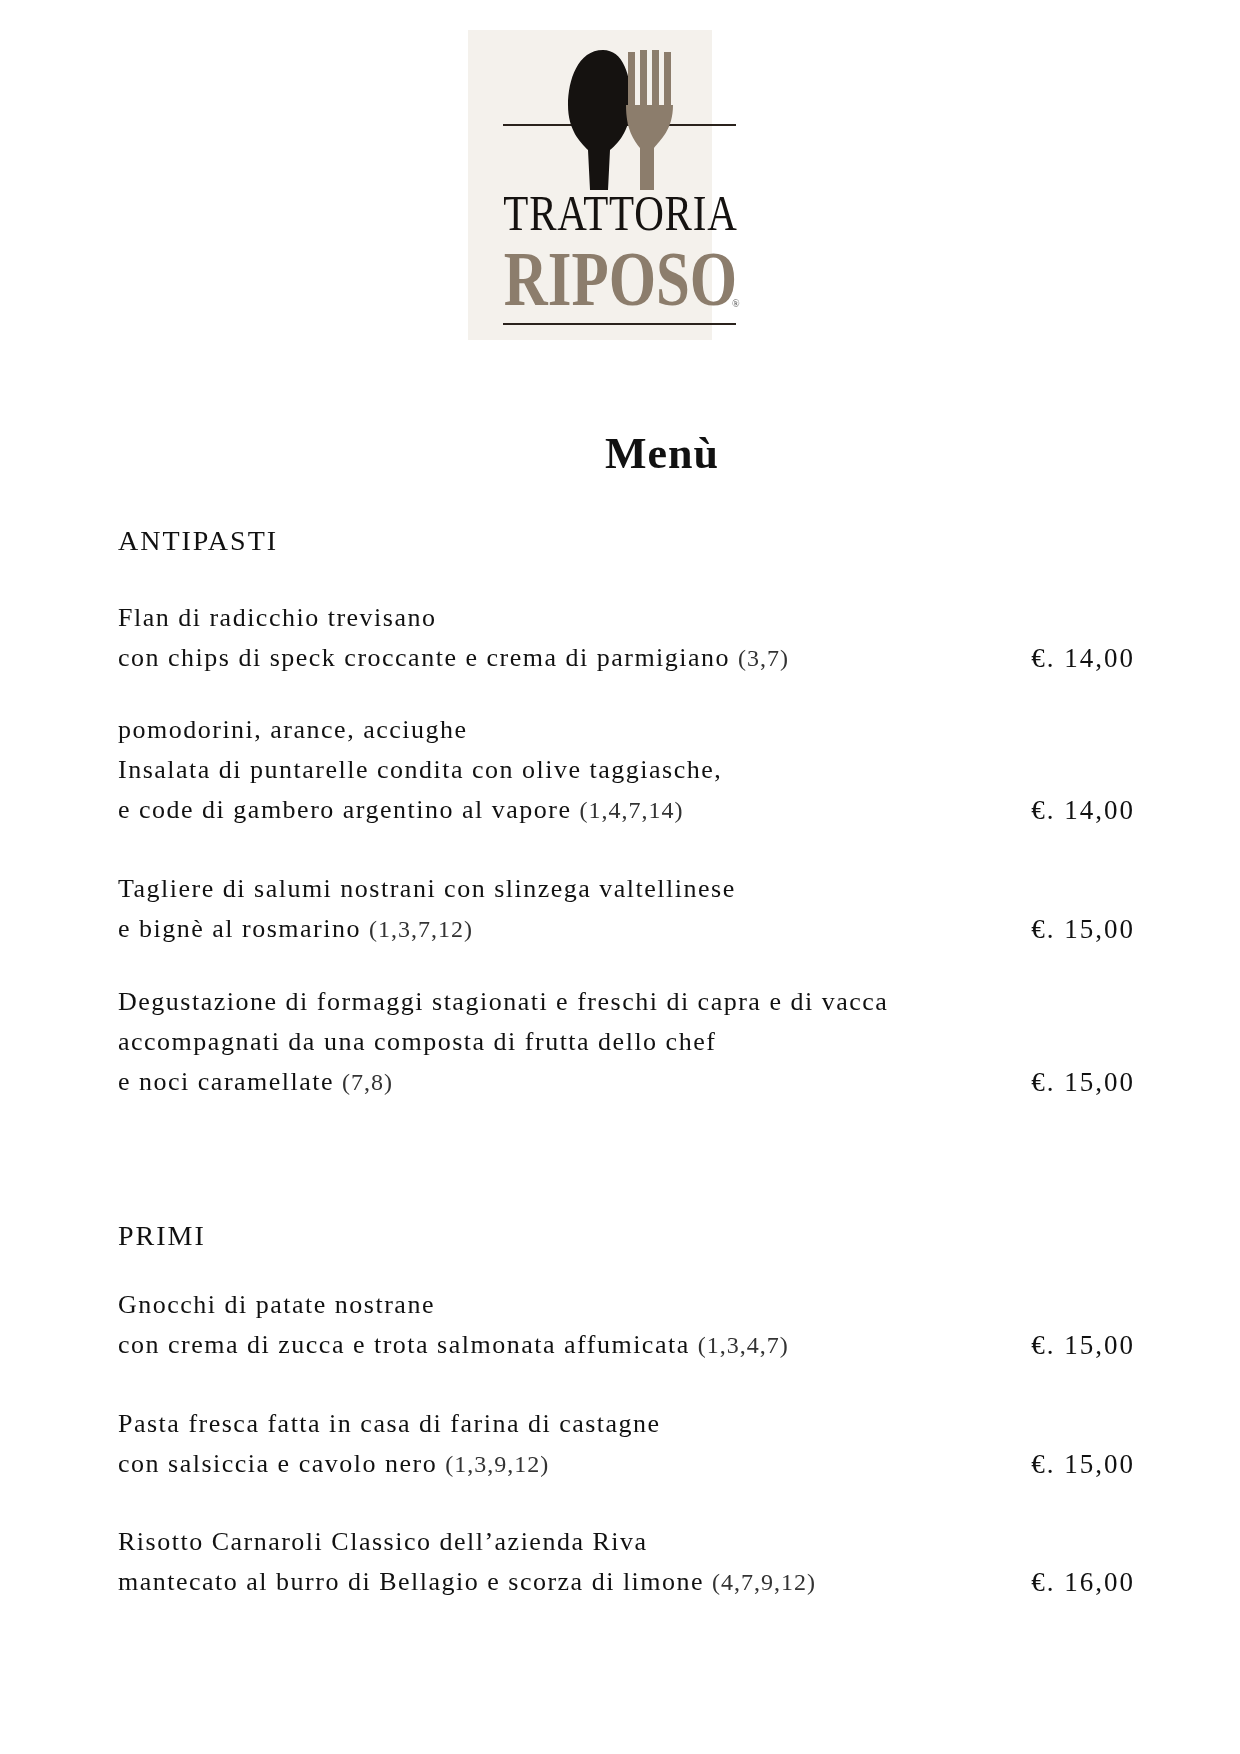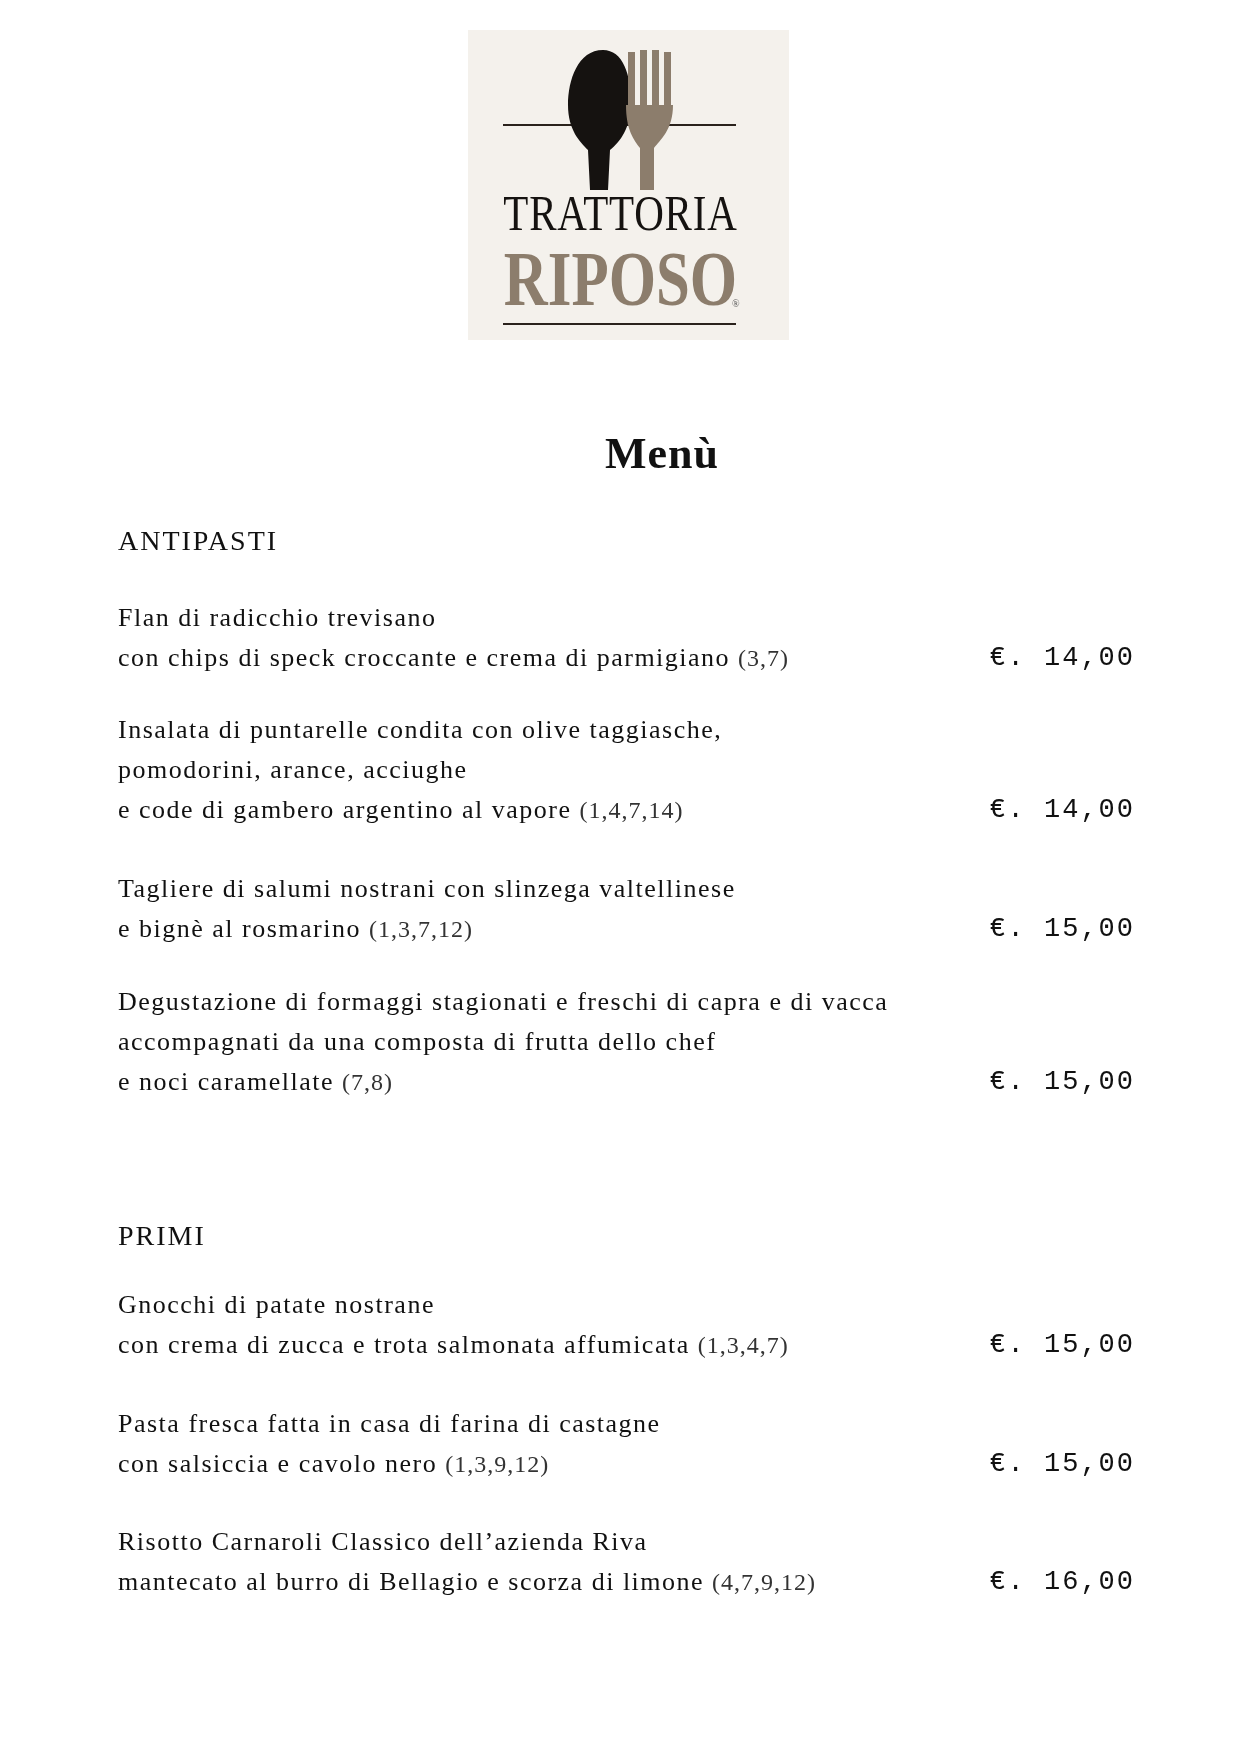--- a/index.html
+++ b/index.html
@@ -1,21 +1,21 @@
 <!DOCTYPE html>
 <html><head>
 <meta charset="utf-8">
 <style>
   html, body { margin: 0; padding: 0; background: #ffffff; }
   body {
     width: 1240px; height: 1754px; position: relative; overflow: hidden;
     font-family: "Liberation Serif", "DejaVu Serif", serif; color: #111;
   }
   .logo {
-    position: absolute; left: 468px; top: 30px; width: 321px; height: 310px;
+    position: absolute; left: 468px; top: 30px; width: 244px; height: 310px;
     background: #f4f1ec;
   }
   .logo svg { position: absolute; left: 0; top: 0; }
   .logo .t1 {
     position: absolute; left: 0; width: 305px; top: 158px; text-align: center;
     font-size: 50px; letter-spacing: 1px; color: #151210; line-height: 1;
     transform: scaleX(0.82); transform-origin: center;
   }
   .logo .t2 {
     position: absolute; left: 0; width: 305px; top: 210px; text-align: center;
@@ -35,21 +35,21 @@
   .section {
     position: absolute; left: 118px; font-size: 28px; letter-spacing: 2px;
   }
   .item { position: absolute; left: 118px; width: 1017px; }
   .line {
     position: relative; height: 40px; line-height: 40px;
     font-size: 26px; letter-spacing: 1.5px; white-space: nowrap;
   }
   .allerg { font-size: 24px; letter-spacing: 1px; color: #333; }
   .price {
-    position: absolute; right: 0; top: 0; font-size: 27px; letter-spacing: 2px; font-family: Liberation Mono, monospace;
+    position: absolute; right: 0; top: 0; font-size: 27px; letter-spacing: 2px;
   }
 </style>
 </head>
 <body>
 
 <div class="logo">
   <svg width="305" height="160" viewBox="0 0 305 160">
     <line x1="35" y1="95" x2="268" y2="95" stroke="#2a221c" stroke-width="2"></line>
 
     <path d="M135 20 C110 20 100 50 100 75 C100 100 112 112 120 120 L122 160 L140 160 L142 120 C152 112 163 98 163 72 C163 45 155 20 135 20 Z" fill="#151210"></path>
@@ -75,22 +75,22 @@
 <div class="item" style="top:598px">
   <div class="line">Flan di radicchio trevisano</div>
   <div class="line">
     <span>con chips di speck croccante e crema di parmigiano</span>
     <span class="allerg">(3,7)</span>
     <span class="price">€. 14,00</span>
   </div>
 </div>
 
 <div class="item" style="top:710px">
+  <div class="line">pomodorini, arance, acciughe</div>
   <div class="line">Insalata di puntarelle condita con olive taggiasche,</div>
-  <div class="line">pomodorini, arance, acciughe</div>
   <div class="line">
     <span>e code di gambero argentino al vapore</span>
     <span class="allerg">(1,4,7,14)</span>
     <span class="price">€. 14,00</span>
   </div>
 </div>
 
 <div class="item" style="top:869px">
   <div class="line">Tagliere di salumi nostrani con slinzega valtellinese</div>
   <div class="line">

